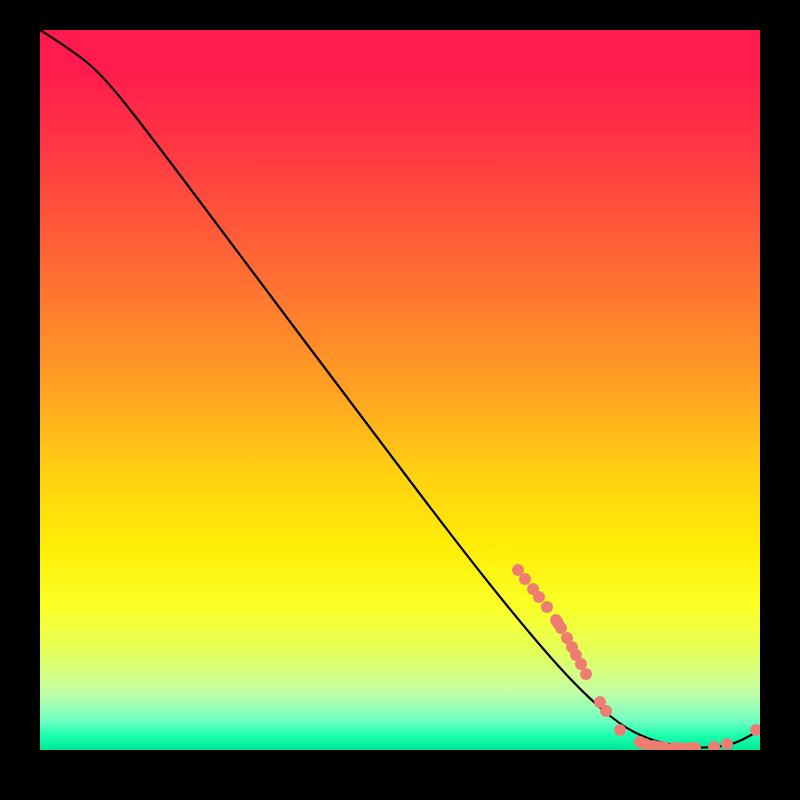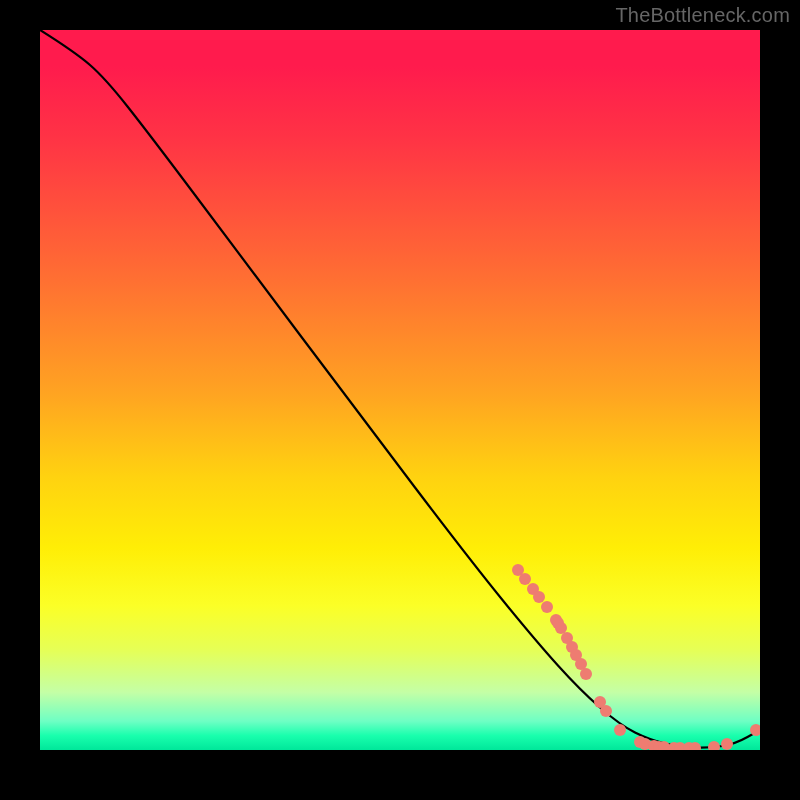--- a/index.html
+++ b/index.html
@@ -61,21 +61,20 @@
     width: 100%;
     height: 100%;
     z-index: 10;
   }
 </style>
 </head>
 <body>
 
 <div class="stage">
 
-  <div class="watermark">TheBottleneck.com</div>
 
   <div class="plot-frame">
     <div class="gradient"></div>
     <svg class="curve" viewBox="0 0 720 720" preserveAspectRatio="none">
       <path id="curve-path" fill="none" stroke="#000000" stroke-width="2.2" d="M 0 0 Q 35 22 50 35 Q 65 48 87.5 76.5 Q 110 105 155 165 Q 200 225 260 305 Q 320 385 375 457.5 Q 430 530 462.5 570 Q 495 610 517.5 635 Q 540 660 560 677.5 Q 580 695 595 702.5 Q 610 710 625 713.5 Q 640 717 655 717.5 Q 670 718 682.5 716 Q 695 714 707.5 707 T 720 700"></path>
       <g id="markers-group">
           <circle cx="478" cy="540" r="6" fill="#ee7c71"></circle>
           <circle cx="485" cy="549" r="6" fill="#ee7c71"></circle>
           <circle cx="493" cy="559" r="6" fill="#ee7c71"></circle>
           <circle cx="499" cy="567" r="6" fill="#ee7c71"></circle>

